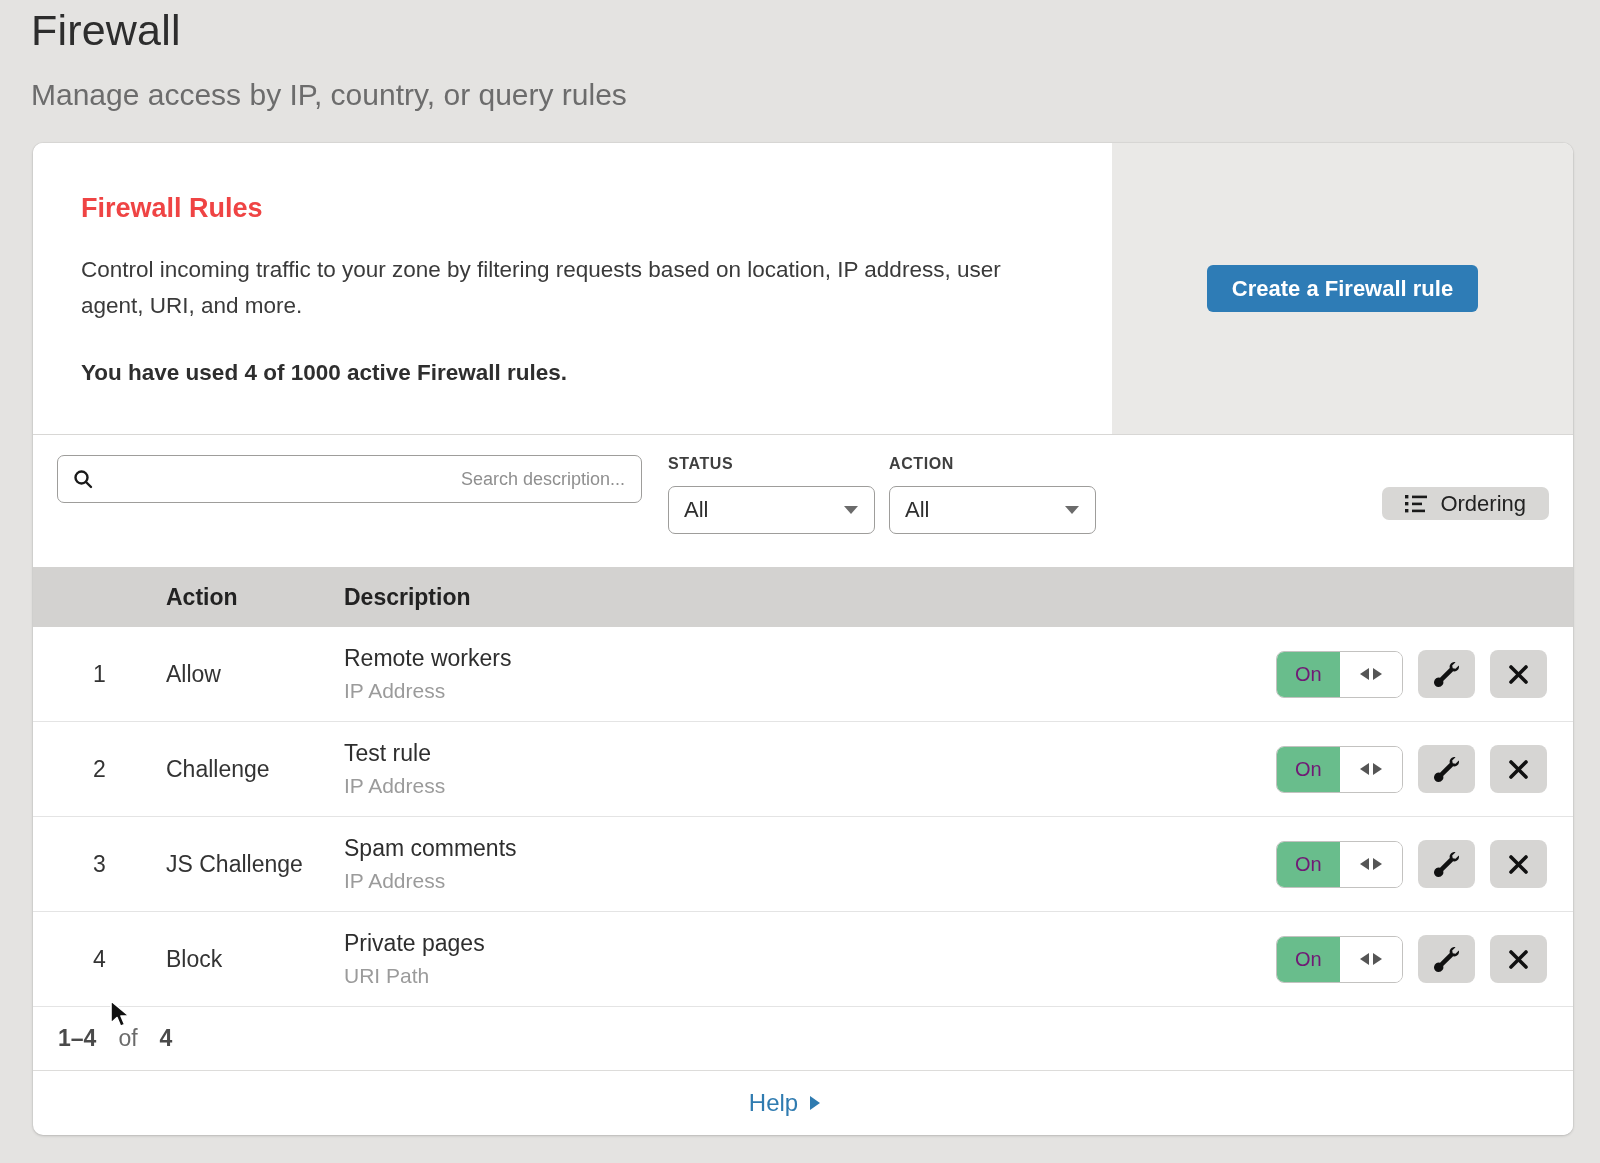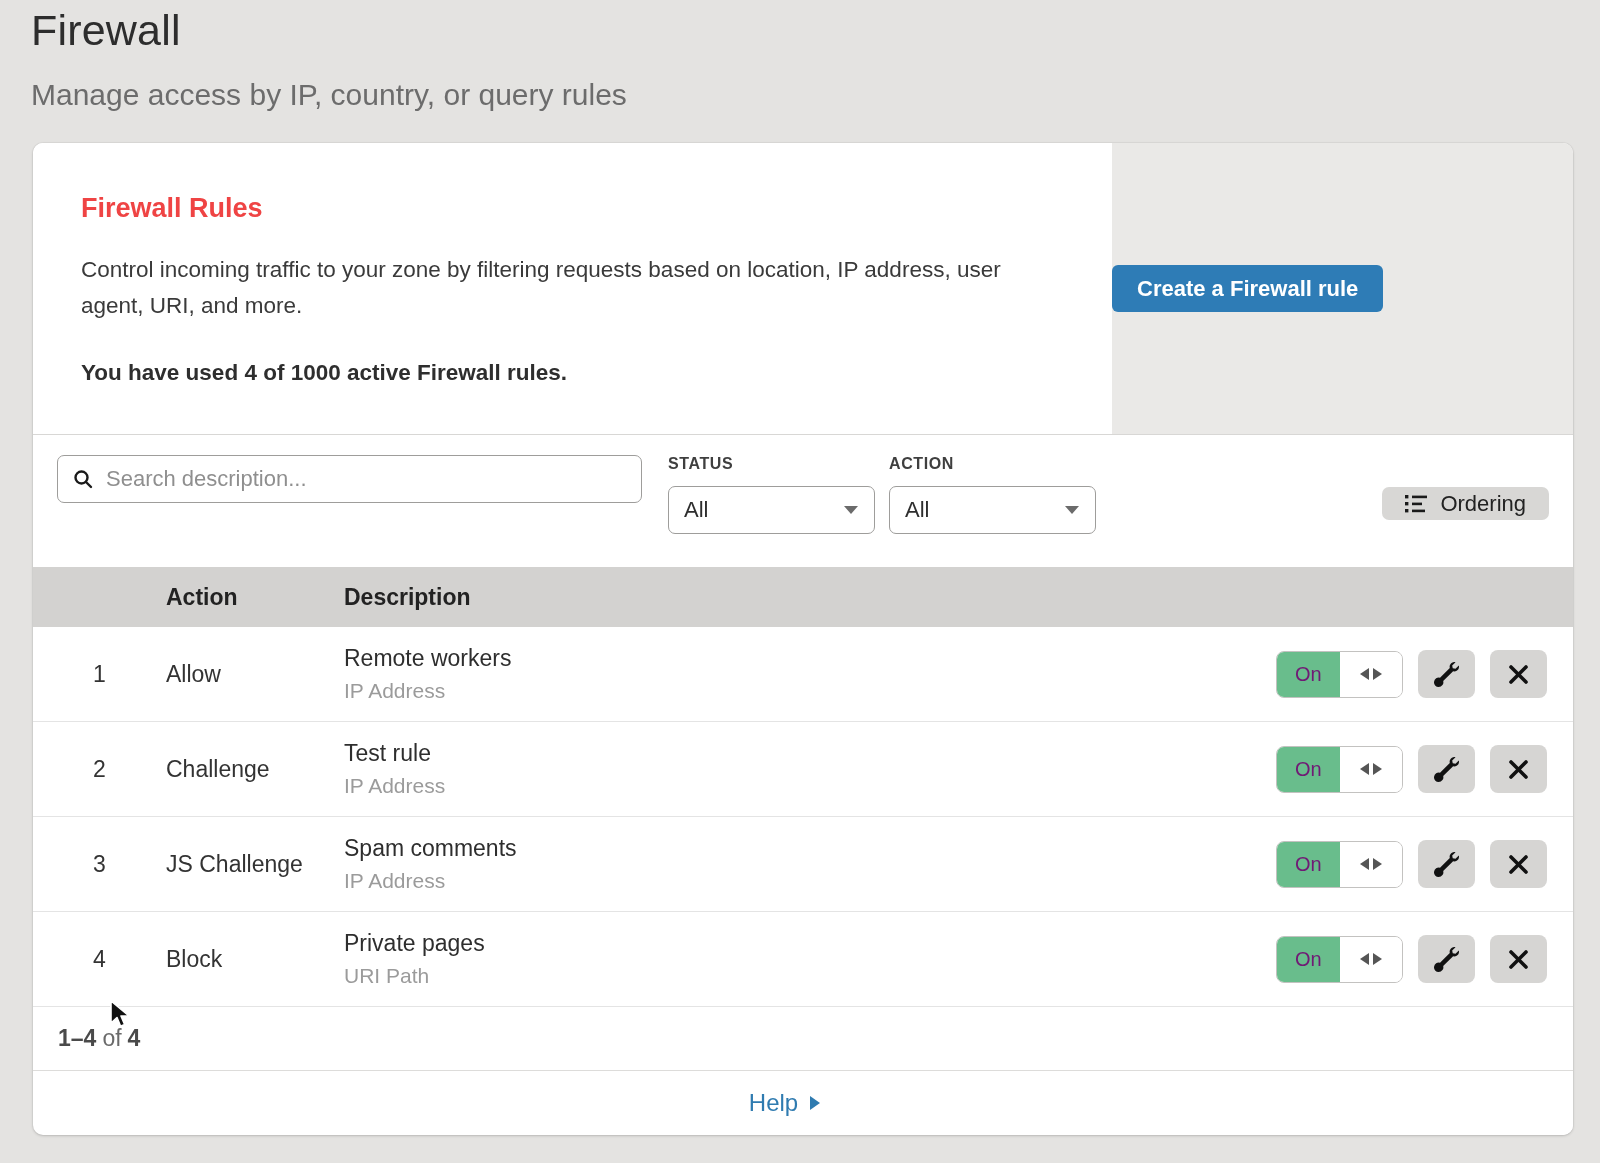--- a/index.html
+++ b/index.html
@@ -31,39 +31,39 @@
     background:#fff;border-radius:10px;overflow:hidden;
     box-shadow:0 1px 3px rgba(0,0,0,.16), 0 0 0 1px rgba(0,0,0,.03);
     display:flex;flex-direction:column;
   }
   
   .card-top{display:flex;height:292px;flex:0 0 auto;border-bottom:1px solid #d8d7d5;}
   .card-top-left{width:1079px;padding:50px 60px 0 48px;background:#fff;}
   .card-heading{margin:0 0 28px;font-size:27px;font-weight:700;color:#ef4444;}
   .card-desc{margin:0;font-size:22.5px;line-height:36px;color:#3a3a3a;max-width:950px;}
   .card-usage{margin:36px 0 0;font-size:22.5px;font-weight:700;color:#2e2e2e;}
-  .card-top-right{flex:1;background:var(--panel-gray);display:flex;align-items:center;justify-content:flex-start;}
+  .card-top-right{flex:1;background:var(--panel-gray);display:flex;align-items:center;justify-content:center;}
   .btn-primary{
     background:var(--accent-blue);color:#fff;border:none;border-radius:6px;
     font-family:inherit;font-size:22px;font-weight:700;
     height:47px;padding:0 25px;cursor:pointer;
   }
   
   .filters{height:132px;flex:0 0 auto;padding:20px 24px 0;display:flex;align-items:flex-start;background:#fff;}
   .filter-group{display:flex;flex-direction:column;}
   .filter-label{font-size:16px;font-weight:700;letter-spacing:.6px;color:#3f3f3f;margin-bottom:13px;}
   .search-group{margin-right:26px;}
   .status-group{margin-right:14px;}
   .search-box{
     width:585px;height:48px;border:1px solid #9e9d9b;border-radius:7px;background:#fff;
     display:flex;align-items:center;padding:0 14px;
   }
   .search-box input{
     border:none;outline:none;background:transparent;flex:1;margin-left:10px;
-    font-family:inherit;font-size:22px;color:#333;
+    font-family:inherit;font-size:18px;color:#333;text-align:right;
   }
   .search-box input::placeholder{color:#8f8f8f;}
   .select{
     width:207px;height:48px;border:1px solid #9e9d9b;border-radius:7px;background:#fff;
     display:flex;align-items:center;justify-content:space-between;padding:0 15px;
     font-size:22px;color:#2e2e2e;cursor:pointer;
   }
   .filters-spacer{flex:1;}
   .btn-ordering{
     margin-top:32px;height:33px;border:none;border-radius:7px;background:#d8d7d5;
@@ -90,21 +90,21 @@
     border:1px solid #c3c2c0;background:#fff;cursor:pointer;
   }
   .toggle-on{width:50%;background:var(--toggle-green);color:#701a75;font-size:20px;display:flex;align-items:center;justify-content:center;}
   .toggle-arrows{width:50%;display:flex;align-items:center;justify-content:center;gap:4px;background:#fff;}
   .icon-btn{
     width:57px;height:48px;border:none;border-radius:8px;background:var(--btn-gray);
     display:flex;align-items:center;justify-content:center;cursor:pointer;
   }
   
   .pagination{
-    height:64px;flex:0 0 auto;display:flex;align-items:center;gap:6px;
+    height:64px;flex:0 0 auto;display:flex;align-items:center;gap:22px;
     padding-left:25px;font-size:23px;color:#6a6a6a;border-bottom:1px solid #dddcda;background:#fff;
   }
   .pagination .strong{font-weight:700;color:#4a4a4a;}
   .help-row{flex:1;display:flex;align-items:center;justify-content:center;padding-right:62px;background:#fff;margin-left:26px;}
   .help-link{
     color:var(--help-blue);font-size:24px;text-decoration:none;cursor:pointer;
     display:flex;align-items:center;gap:11px;
   }
   .cursor{position:absolute;left:108px;top:1000px;pointer-events:none;}
 </style>

